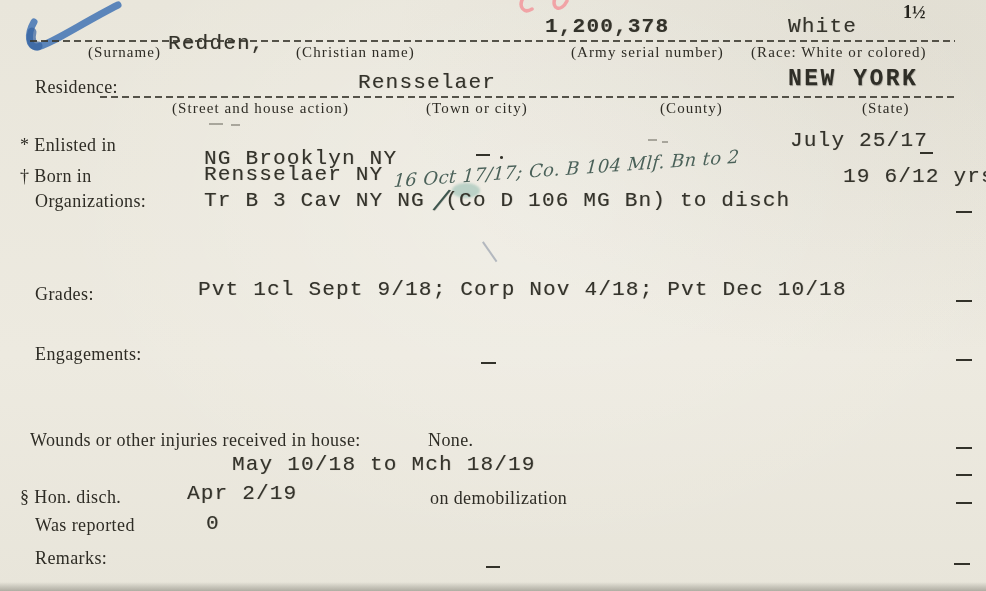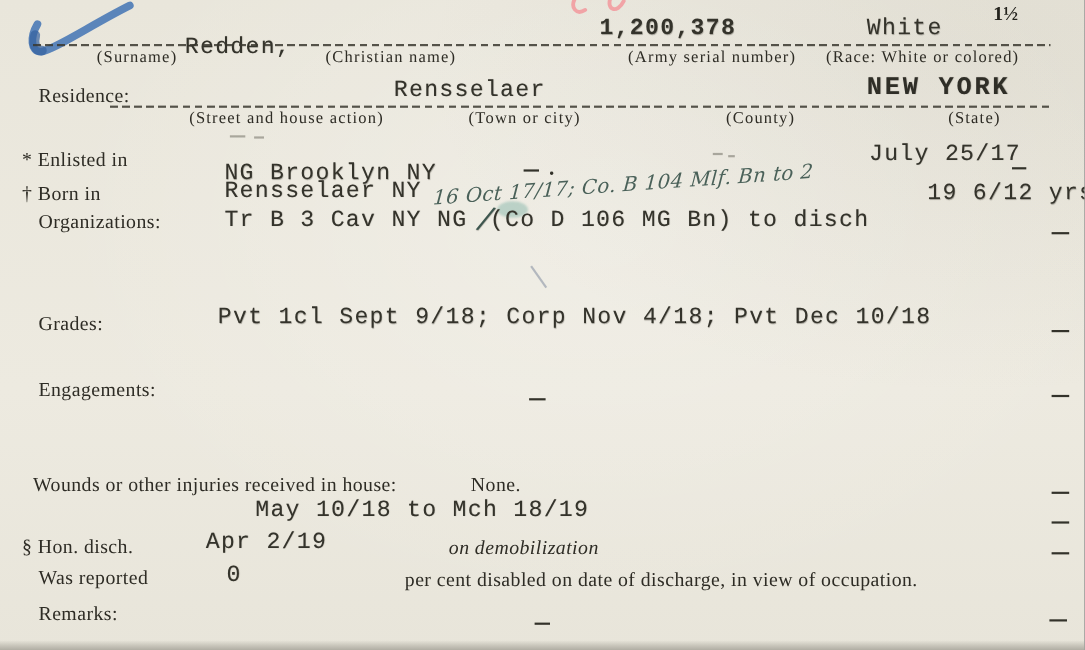--- a/index.html
+++ b/index.html
@@ -135,25 +135,24 @@
 
   <div class="print" style="left:30px;top:430px;">Wounds or other injuries received in house:</div>
   <div class="print" style="left:428px;top:430px;">None.</div>
   <div class="dash" style="left:956px;top:447px;width:16px;"></div>
 
   <div class="typed" style="left:188px;top:453px;margin-left:44px;">May 10/18 to Mch 18/19</div>
   <div class="dash" style="left:956px;top:474px;width:16px;"></div>
 
   <div class="print" style="left:20px;top:487px;">§ Hon. disch.</div>
   <div class="typed" style="left:187px;top:482px;text-align:center;">Apr 2/19</div>
-  <div class="print" style="left:408px;top:488px;font-style:italic;">on demobilization</div>
+  <div class="print" style="left:430px;top:488px;">on demobilization</div>
   <div class="dash" style="left:956px;top:502px;width:16px;"></div>
 
   <div class="print" style="left:35px;top:515px;">Was reported</div>
   <div class="typed" style="left:206px;top:512px;">0</div>
-  <div class="print" style="left:368px;top:517px;">per cent disabled on date of discharge, in view of occupation.</div>
 
   <div class="print" style="left:35px;top:548px;">Remarks:</div>
   <div class="dash" style="left:486px;top:566px;width:14px;"></div>
   <div class="dash" style="left:954px;top:563px;width:16px;"></div>
 
   <div class="bottom-edge"></div>
 </div>
 
 </body></html>

